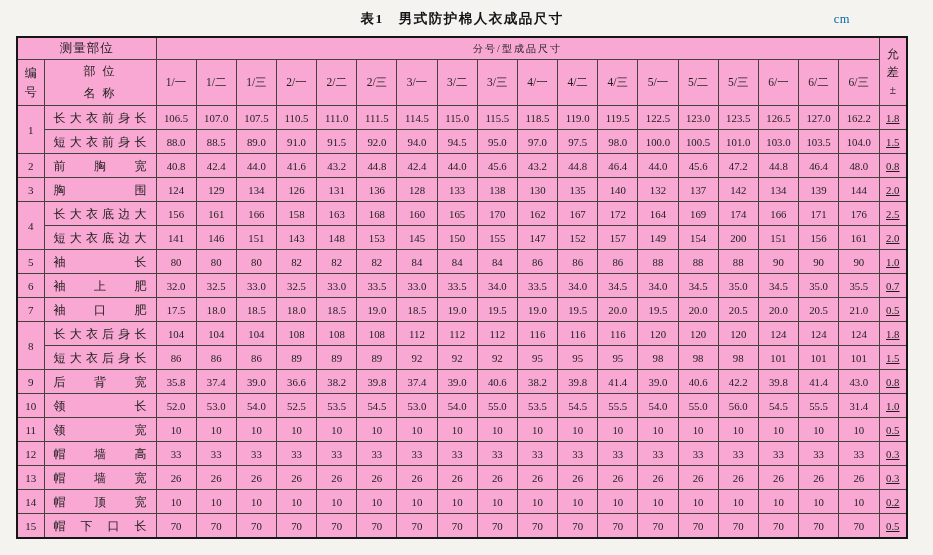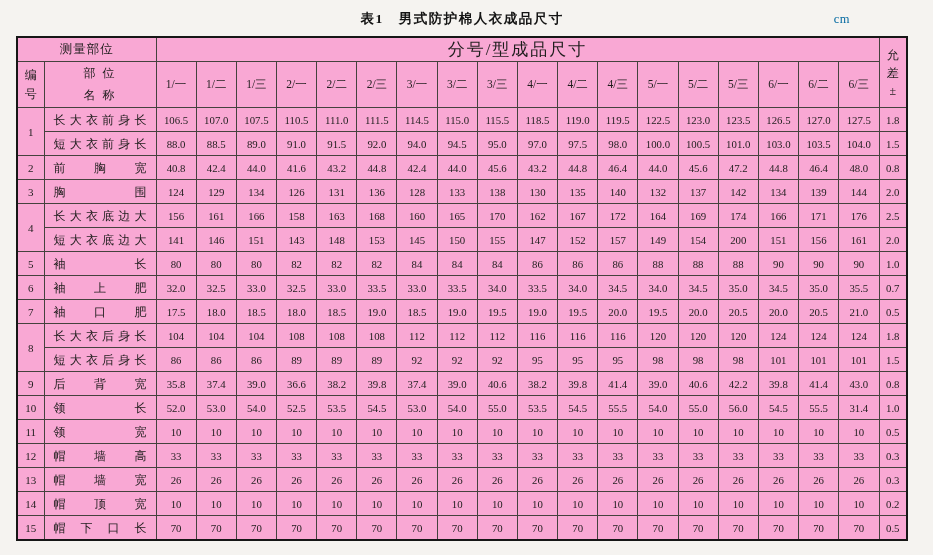--- a/index.html
+++ b/index.html
@@ -28,35 +28,35 @@
   th, td {
     border:1px solid #45423e;
     font-weight:normal; text-align:center;
     padding:0; overflow:hidden;
     color:#1e1d1c;
   }
   col.c-no  { width:27px; }
   col.c-lab { width:112px; }
   col.c-tol { width:28px; }
 
-  thead th.group-head { height:21px; font-size:17px; letter-spacing:2px; }
+  thead th.group-head { height:21px; font-size:10px; letter-spacing:2px; }
   thead th.corner-head { height:21px; font-size:12.5px; letter-spacing:1px; }
   thead th.size-head { height:45px; font-size:11.5px; }
   thead th.no-head   { white-space:pre-line; font-size:12px; line-height:1.55; }
   thead th.part-head { white-space:pre-line; font-size:12px; line-height:1.8; letter-spacing:2px; }
   thead th.tol-head  { white-space:pre-line; font-size:12px; line-height:1.5; }
 
   tbody td { height:23px; font-size:10.8px; }
   tbody td.no-cell  { font-size:11px; }
   tbody td.label-cell { padding:0 9px; font-size:12px; }
   tbody td.label-cell .just {
     text-align:justify; text-align-last:justify;
     width:100%; line-height:1;
   }
-  tbody td.tol-cell { font-size:10.8px; }
+  tbody td.tol-cell { font-size:10.8px;text-decoration:underline; }
 </style>
 </head>
 <body>
 
 <div class="page">
 
   <div class="title-row">
     <div class="title">表1　男式防护棉人衣成品尺寸</div>
     <div class="unit">cm</div>
   </div>
@@ -117,21 +117,21 @@
           <td class="val-cell">115.0</td>
           <td class="val-cell">115.5</td>
           <td class="val-cell">118.5</td>
           <td class="val-cell">119.0</td>
           <td class="val-cell">119.5</td>
           <td class="val-cell">122.5</td>
           <td class="val-cell">123.0</td>
           <td class="val-cell">123.5</td>
           <td class="val-cell">126.5</td>
           <td class="val-cell">127.0</td>
-          <td class="val-cell">127.5</td>
+          <td class="val-cell">162.2</td>
           <td class="tol-cell">1.8</td>
         </tr>
         <tr>
           <td class="label-cell">
             <div class="just">短大衣前身长</div>
           </td>
           <td class="val-cell">88.0</td>
           <td class="val-cell">88.5</td>
           <td class="val-cell">89.0</td>
           <td class="val-cell">91.0</td>

